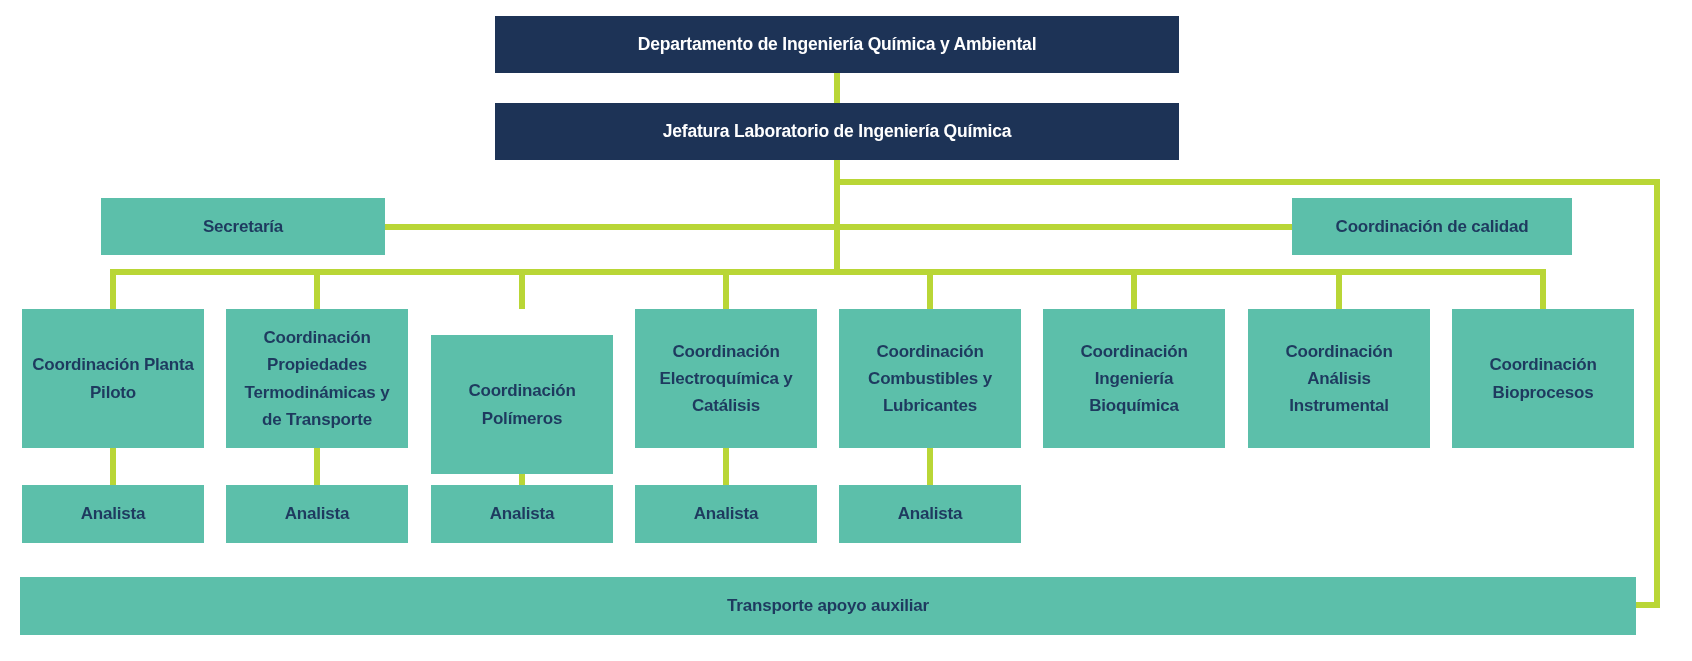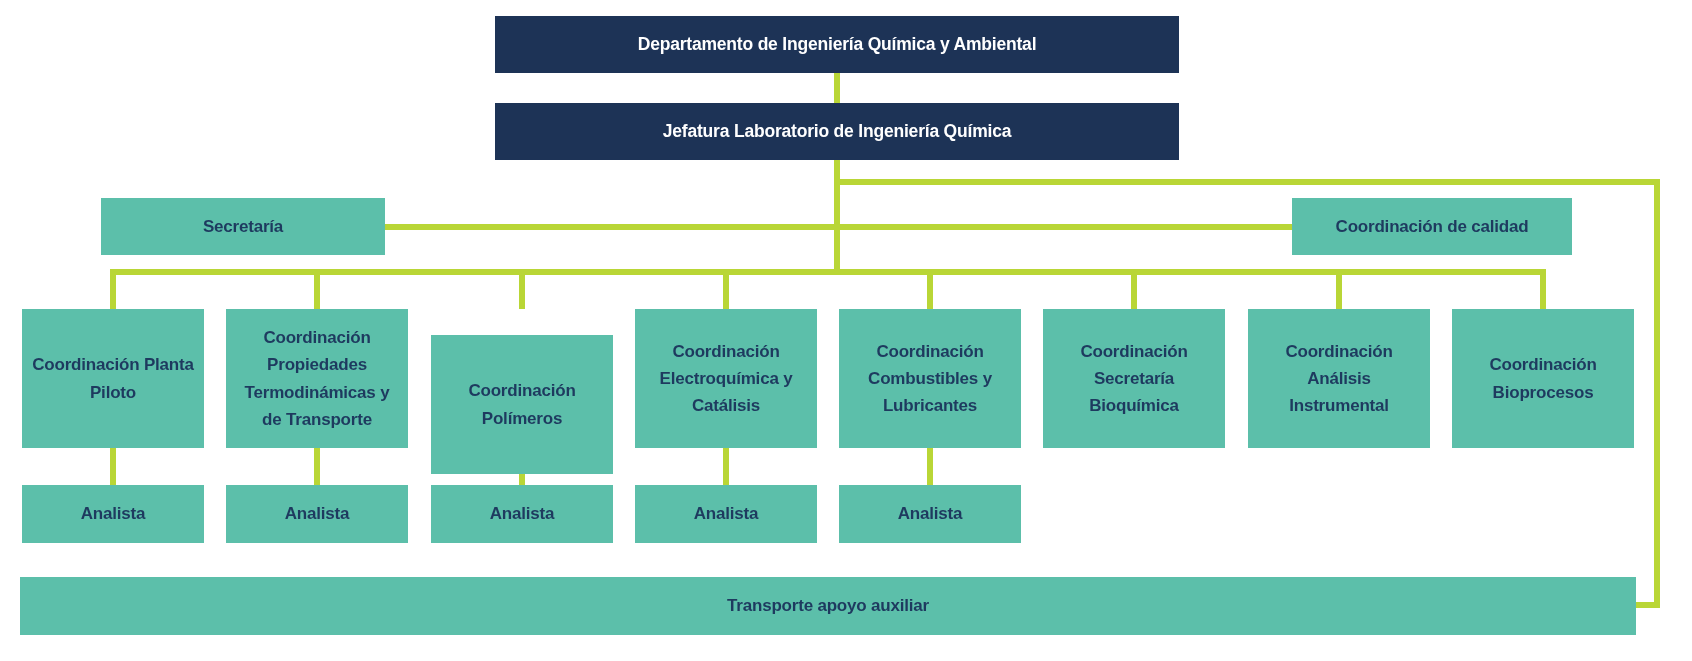--- a/index.html
+++ b/index.html
@@ -99,21 +99,21 @@
   <div class="box teal" style="left:431px;  top:309px; width:182px; height:139px;margin-top:26px;">
     <span>Coordinación Polímeros</span>
   </div>
   <div class="box teal" style="left:635px;  top:309px; width:182px; height:139px;">
     <span>Coordinación Electroquímica y Catálisis</span>
   </div>
   <div class="box teal" style="left:839px;  top:309px; width:182px; height:139px;">
     <span>Coordinación Combustibles y Lubricantes</span>
   </div>
   <div class="box teal" style="left:1043px; top:309px; width:182px; height:139px;">
-    <span>Coordinación Secretaría Bioquímica</span>
+    <span>Coordinación Ingeniería Bioquímica</span>
   </div>
   <div class="box teal" style="left:1248px; top:309px; width:182px; height:139px;">
     <span>Coordinación Análisis Instrumental</span>
   </div>
   <div class="box teal" style="left:1452px; top:309px; width:182px; height:139px;justify-content:flex-end;">
     <span>Coordinación Bioprocesos</span>
   </div>
 
   <div class="box teal" style="left:22px;  top:485px; width:182px; height:58px;">
     <span>Analista</span>

